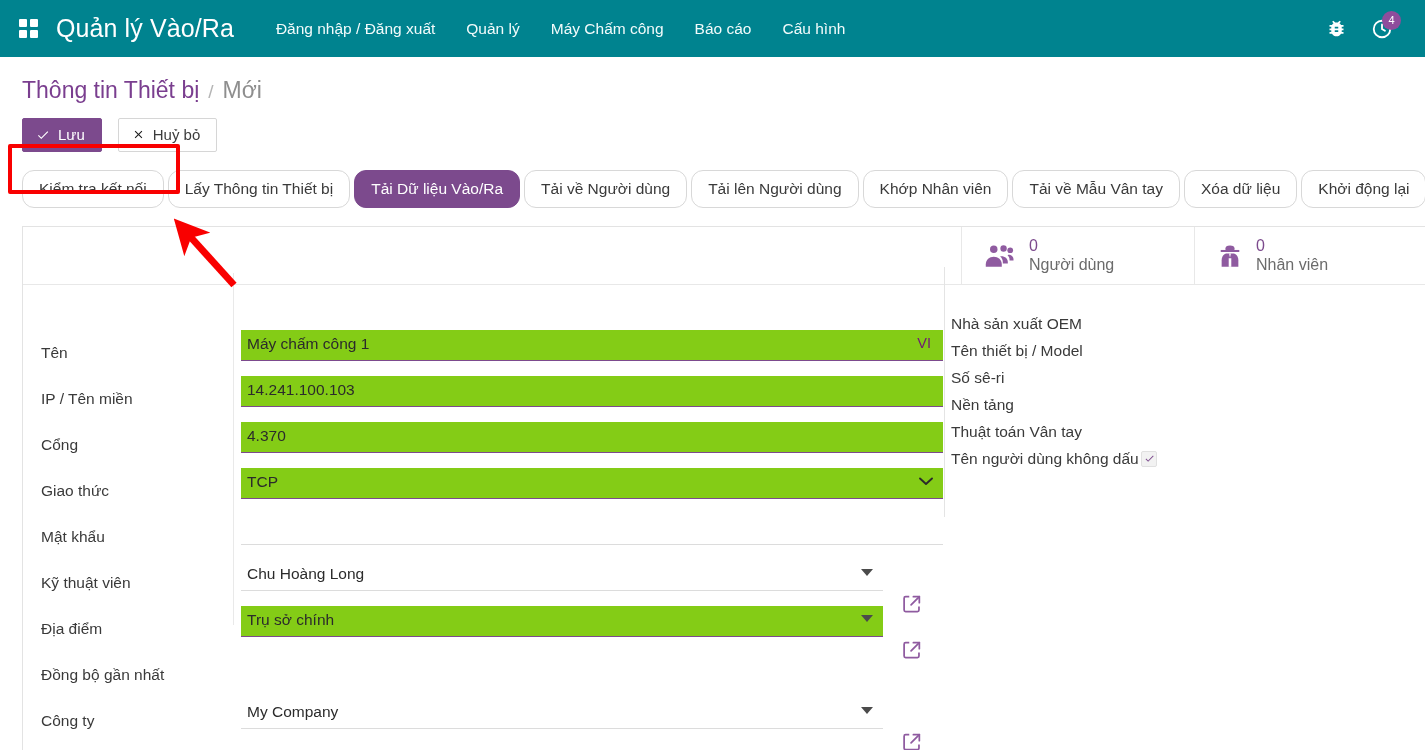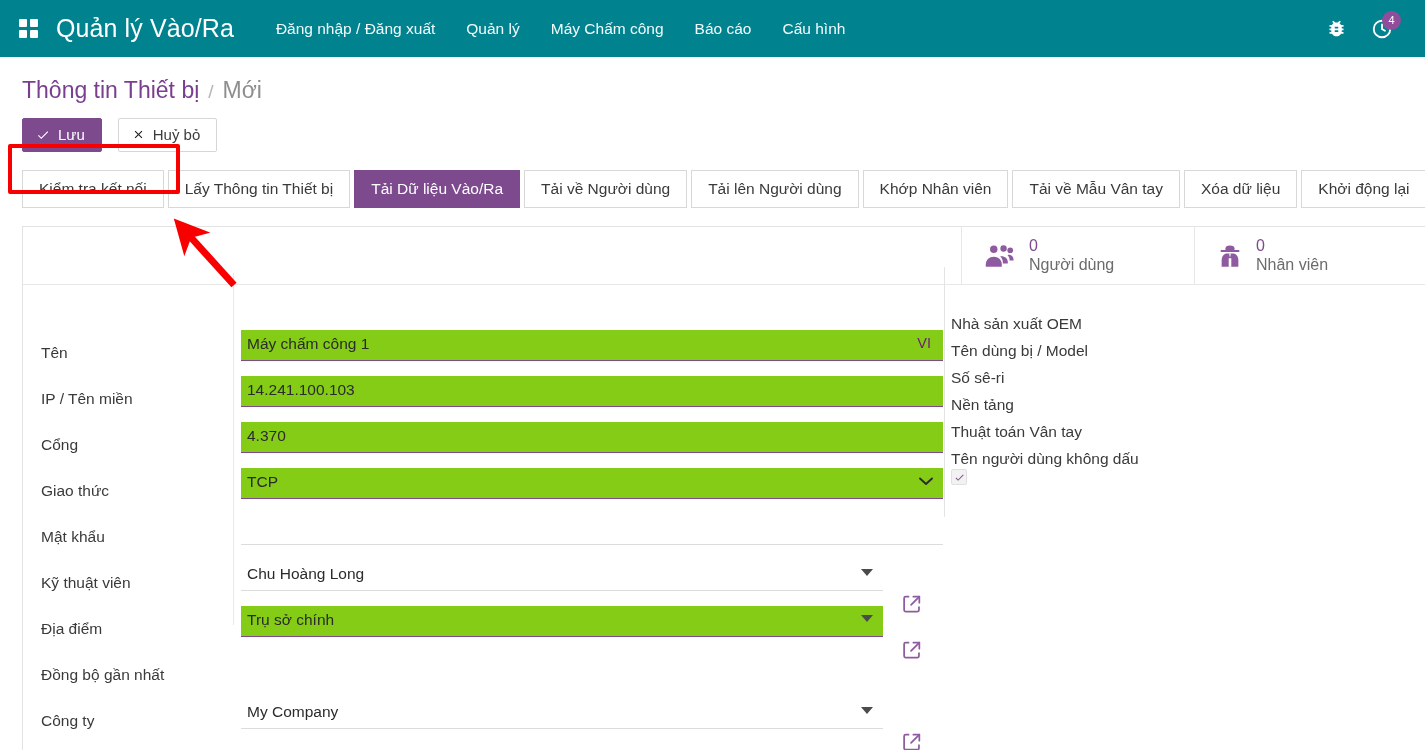--- a/index.html
+++ b/index.html
@@ -128,21 +128,21 @@
     border: 1px solid #d8d8d8;
     background: #ffffff;
     color: #3a3a3a;
     font-size: 15.5px;
     padding: 0 16px;
     display: flex;
     align-items: center;
     white-space: nowrap;
     cursor: pointer;
     margin-right: 4px;
-    border-radius: 0;
+    border-radius: 12px;
   }
   .bar-btn.active {
     background: #7c4a8d;
     border-color: #7c4a8d;
     color: #ffffff;
   }
 
   
   .anno-box {
     position: absolute;
@@ -525,36 +525,36 @@
 
         <div class="desc-lbl">Miêu tả</div>
       </div>
 
       <div class="col col-right">
         <div class="rrow">
           <div class="rlbl">Nhà sản xuất OEM</div>
           <div class="rfield"></div>
         </div>
         <div class="rrow">
-          <div class="rlbl">Tên dùng bị / Model</div>
+          <div class="rlbl">Tên thiết bị / Model</div>
           <div class="rfield"></div>
         </div>
         <div class="rrow">
           <div class="rlbl">Số sê-ri</div>
           <div class="rfield"></div>
         </div>
         <div class="rrow">
           <div class="rlbl">Nền tảng</div>
           <div class="rfield"></div>
         </div>
         <div class="rrow">
           <div class="rlbl">Thuật toán Vân tay</div>
           <div class="rfield"></div>
         </div>
-        <div class="rrow" style="height:54px;flex-direction:column;">
+        <div class="rrow" style="height:54px;">
           <div class="rlbl tall">Tên người dùng không dấu</div>
           <div class="rfield">
             <span class="chk">
               <svg width="11" height="11" viewBox="0 0 24 24" fill="#7c4a8d">
                 <path d="M9 16.2 4.8 12l-1.4 1.4L9 19 21 7l-1.4-1.4z"></path>
               </svg>
             </span>
           </div>
         </div>
       </div>

